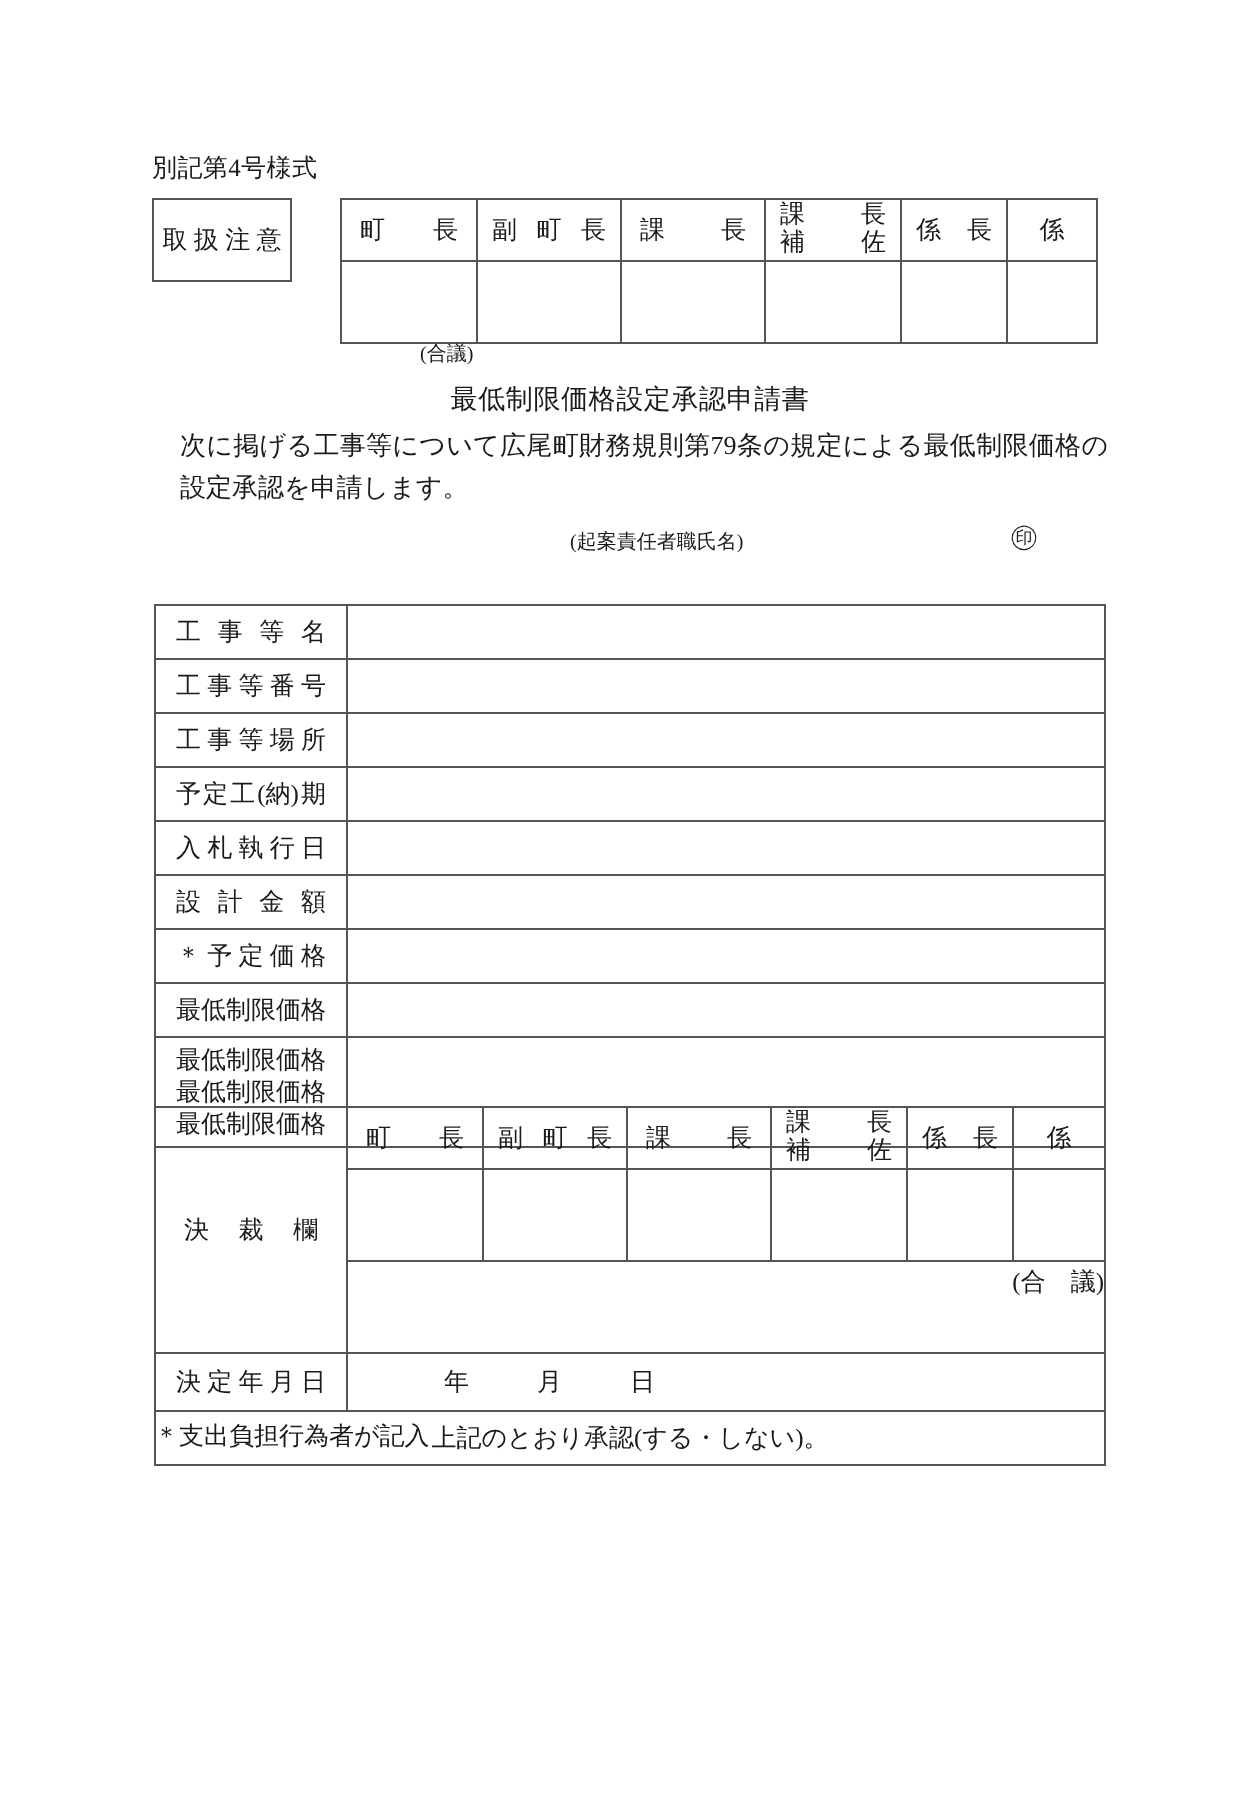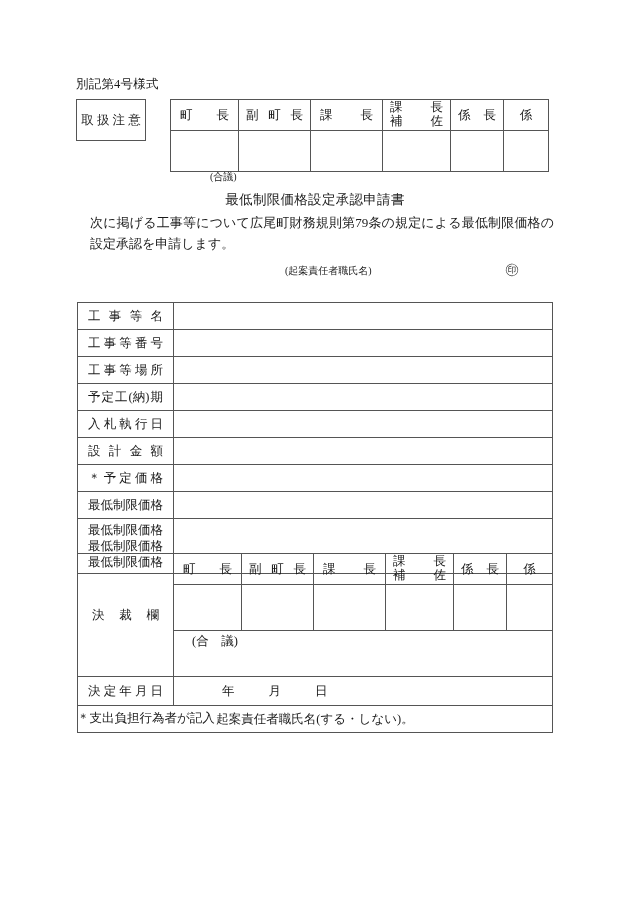--- a/index.html
+++ b/index.html
@@ -193,21 +193,21 @@
   }
   .kessai td { border: 1.1px solid #555; }
   .kessai td.side {
     width: 95px;
     text-align: center;
   }
   .kessai td.hd { height: 30px; }
   .kessai td.sign { height: 45px; }
   .kessai td.godan {
     height: 42px;
-    text-align: left;
+    text-align: right;
     vertical-align: top;
     padding: 3px 0 0 18px;
   }
 
   .kettei-row td.lbl { height: 28px; padding: 0 6px; }
   .kettei-row td.val {
     height: 28px;
     text-align: left;
     padding-left: 48px;
   }
@@ -526,21 +526,21 @@
           <span>月</span>
           <span>日</span>
         </div>
       </td>
       <td class="val" colspan="6">
         <span>年</span><span class="m">月</span><span class="d">日</span>
       </td>
     </tr>
 
     <tr class="approve-row">
-      <td colspan="7">起案責任者職氏名(する・しない)。</td>
+      <td colspan="7">上記のとおり承認(する・しない)。</td>
     </tr>
   </tbody>
     </table>
 
   <div class="abs foot">
     <span>＊支出負担行為者が記入</span>
   </div>
 
 </div>
 

